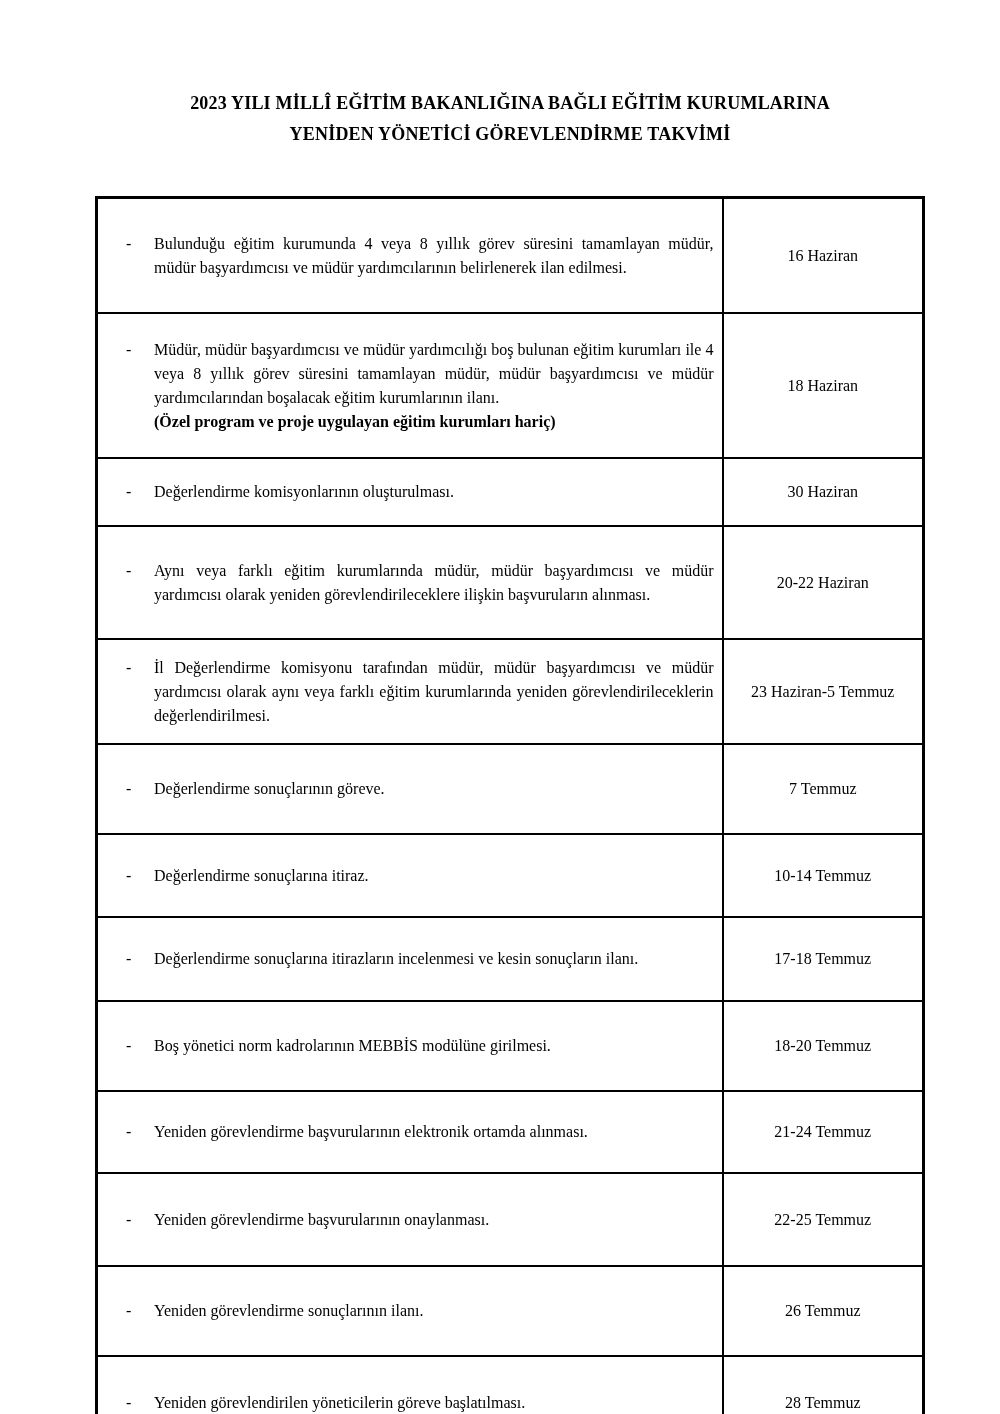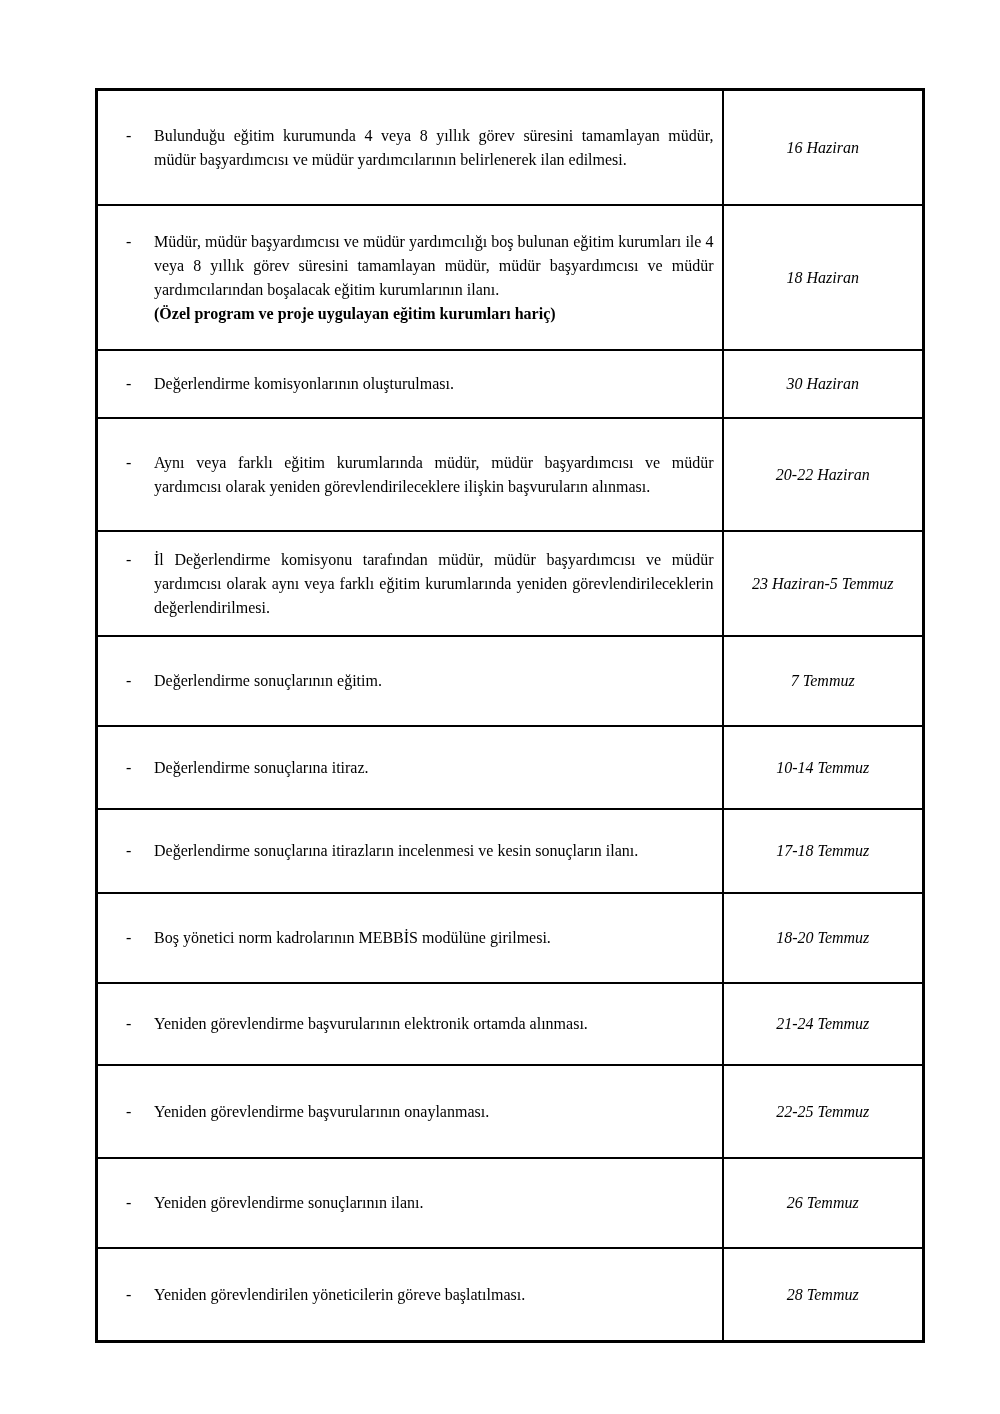--- a/index.html
+++ b/index.html
@@ -39,21 +39,21 @@
     border-collapse: collapse;
     table-layout: fixed;
   }
   table.schedule td {
     border: 2px solid #000000;
     vertical-align: middle;
     font-size: 16px;
     line-height: 24px;
   }
   td.desc-cell { padding: 10px 8px 10px 20px; }
-  td.date-cell { padding: 4px 6px; text-align: center; font-style: italic; }
+  td.date-cell { padding: 4px 6px; text-align: center; }
 
   .desc-row {
     display: flex;
     align-items: flex-start;
   }
   .dash {
     flex: 0 0 36px;
     text-align: left;
     padding-left: 8px;
     box-sizing: border-box;
@@ -84,20 +84,24 @@
   tbody tr:nth-child(11) td { height: 71px;  }
   tbody tr:nth-child(12) td { height: 68px;  }
   tbody tr:nth-child(13) td { height: 71px;  }
 </style>
 </head>
 <body>
 
 <div class="canvas">
   <div class="page">
 
+    <h1 class="doc-title">
+      <span class="t-line">2023 YILI MİLLÎ EĞİTİM BAKANLIĞINA BAĞLI EĞİTİM KURUMLARINA</span>
+      <span class="t-line">YENİDEN YÖNETİCİ GÖREVLENDİRME TAKVİMİ</span>
+    </h1>
 
     <div class="doc-table-wrap">
       <table class="schedule">
         <colgroup>
           <col style="width: 624px;">
           <col style="width: 200px;">
         </colgroup>
         <tbody>
             <tr>
     <td class="desc-cell">
@@ -157,21 +161,21 @@
         </div>
       </div>
     </td>
     <td class="date-cell">23 Haziran-5 Temmuz</td>
   </tr>
             <tr>
     <td class="desc-cell">
       <div class="desc-row">
         <span class="dash">-</span>
         <div class="desc-text">
-          <span>Değerlendirme sonuçlarının eğitim.</span>
+          <span>Değerlendirme sonuçlarının göreve.</span>
           
         </div>
       </div>
     </td>
     <td class="date-cell">7 Temmuz</td>
   </tr>
             <tr>
     <td class="desc-cell">
       <div class="desc-row">
         <span class="dash">-</span>

